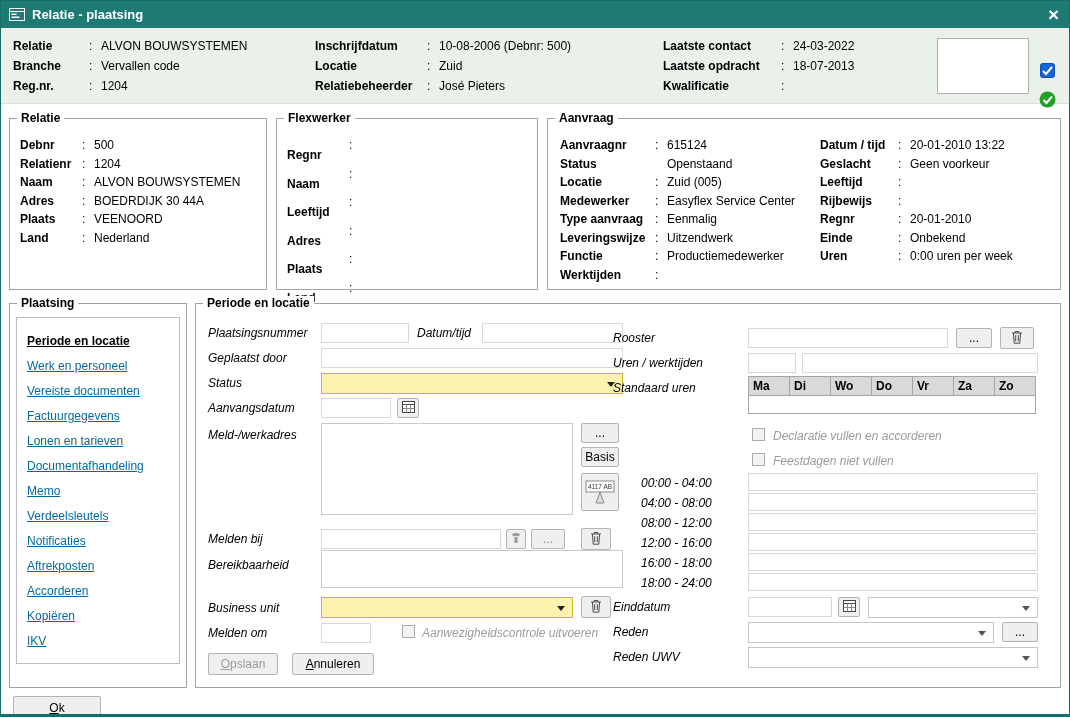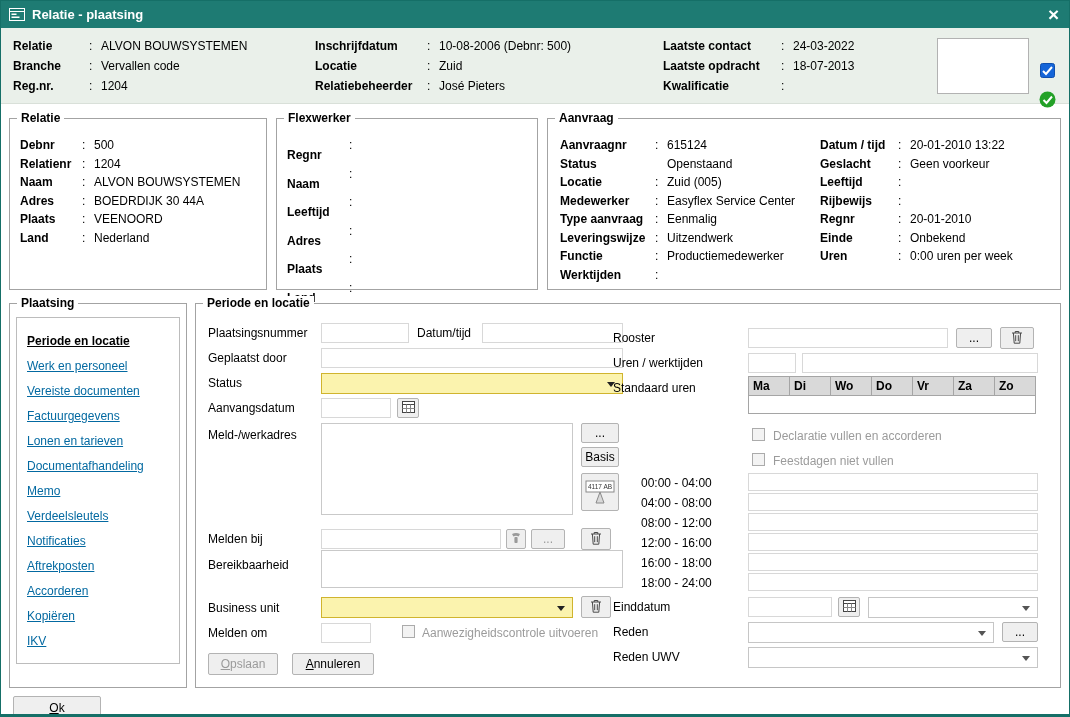--- a/index.html
+++ b/index.html
@@ -47,21 +47,21 @@
   .mainrow { display:flex; gap:8px; margin:13px 8px 0 8px; flex:0 0 auto;align-items:flex-end; }
   .gb-pl { width:178px; height:385px; }
   .navpanel { position:absolute; left:6px; top:13px; right:6px; height:347px;
               border:1px solid #bcbcbc; background:#fff; padding:11px 0 0 10px; }
   .navlink { display:block; line-height:25px; color:#0369a1; text-decoration:underline;
              cursor:pointer; white-space:nowrap; }
   .navlink.active { color:#000; font-weight:bold; }
   .gb-per { flex:1; height:385px; }
 
   
-  .flabel { position:absolute; white-space:nowrap; line-height:15px; }
+  .flabel { position:absolute; white-space:nowrap; line-height:15px;font-style:italic; }
   .dim { color:#9b9b9b; }
   .input { position:absolute; background:#fff; border:1px solid #d8d8d8; height:20px; }
   .tarea { position:absolute; background:#fff; border:1px solid #c9c9c9; }
   .ysel { position:absolute; height:21px; background:#fbf3ae; border:1px solid #d0b42e; }
   .ysel::after { content:""; position:absolute; right:7px; top:8px;
                  border:4px solid transparent; border-top:5px solid #222; }
   .wsel { position:absolute; height:21px; background:#fff; border:1px solid #c6c6c6; }
   .wsel::after { content:""; position:absolute; right:7px; top:8px;
                  border:4px solid transparent; border-top:5px solid #555; }
   .btn { display:flex; align-items:center; justify-content:center; background:#efefef;

